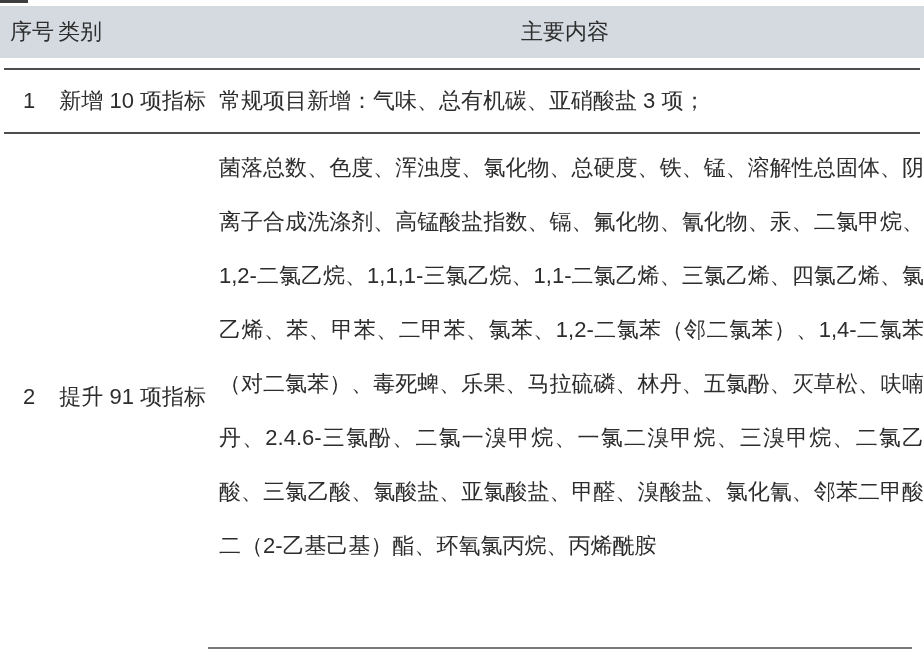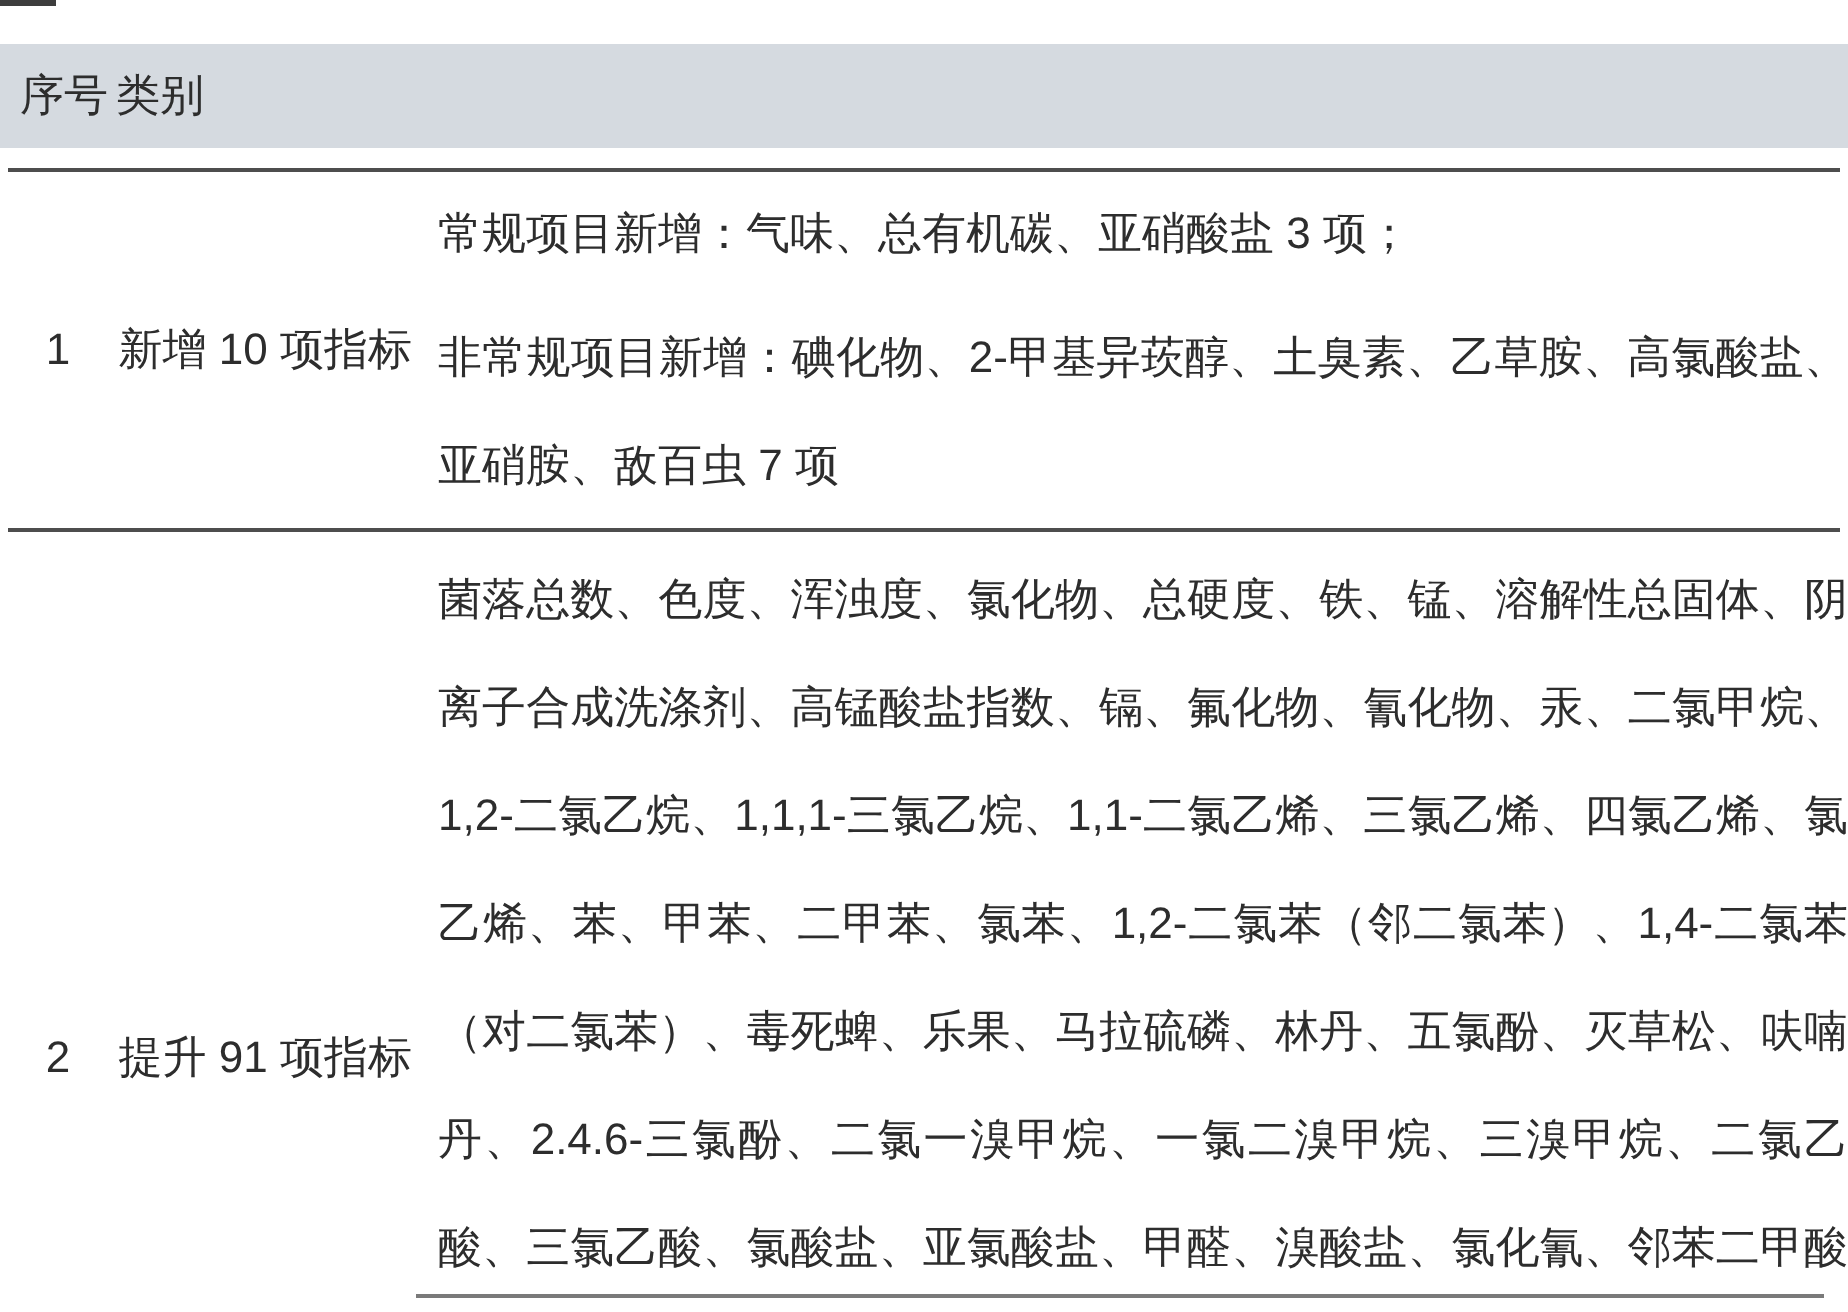--- a/index.html
+++ b/index.html
@@ -18,21 +18,21 @@
     left: 0; top: 0;
     width: 28px; height: 3px;
     background: #3d3d3d;
   }
   .grid-row {
     display: grid;
     grid-template-columns: 58px 148px 1fr;
     align-items: center;
   }
   .thead {
-    margin-top: 22px;
+    margin-top: 6px;
     height: 52px;
     font-size: 22px;
   }
   .th-index { padding-left: 10px; text-align: left; }
   .th-category { text-align: left; white-space: nowrap; }
   .th-content { text-align: center; }
   .divider {
     height: 2px;
     margin: 0 4px;
     background: #4d4d4d;
@@ -66,30 +66,30 @@
 </head>
 <body>
 
 <div class="page" style="color: rgb(45, 45, 45);">
 
   <div class="top-fragment"></div>
 
   <div class="grid-row thead" style="background: rgb(213, 218, 224);">
     <div class="th-index">序号</div>
     <div class="th-category">类别</div>
+    <div class="th-content">主要内容</div>
   </div>
 
   <div class="divider header-divider" style="background: rgb(77, 77, 77);"></div>
 
   <div class="grid-row trow row-1">
     <div class="td-index">1</div>
     <div class="td-category">新增 10 项指标</div>
     <div class="td-content">
       <p>常规项目新增：气味、总有机碳、亚硝酸盐 3 项；</p>
-      <p>非常规项目新增：碘化物、2-甲基异莰醇、土臭素、乙草胺、高氯酸盐、亚硝胺、敌百虫 7 项</p>
     </div>
   </div>
 
   <div class="divider" style="background: rgb(77, 77, 77);"></div>
 
   <div class="grid-row trow row-2">
     <div class="td-index">2</div>
     <div class="td-category">提升 91 项指标</div>
     <div class="td-content">
       <p>菌落总数、色度、浑浊度、氯化物、总硬度、铁、锰、溶解性总固体、阴离子合成洗涤剂、高锰酸盐指数、镉、氟化物、氰化物、汞、二氯甲烷、1,2-二氯乙烷、1,1,1-三氯乙烷、1,1-二氯乙烯、三氯乙烯、四氯乙烯、氯乙烯、苯、甲苯、二甲苯、氯苯、1,2-二氯苯（邻二氯苯）、1,4-二氯苯（对二氯苯）、毒死蜱、乐果、马拉硫磷、林丹、五氯酚、灭草松、呋喃丹、2.4.6-三氯酚、二氯一溴甲烷、一氯二溴甲烷、三溴甲烷、二氯乙酸、三氯乙酸、氯酸盐、亚氯酸盐、甲醛、溴酸盐、氯化氰、邻苯二甲酸二（2-乙基己基）酯、环氧氯丙烷、丙烯酰胺</p>

